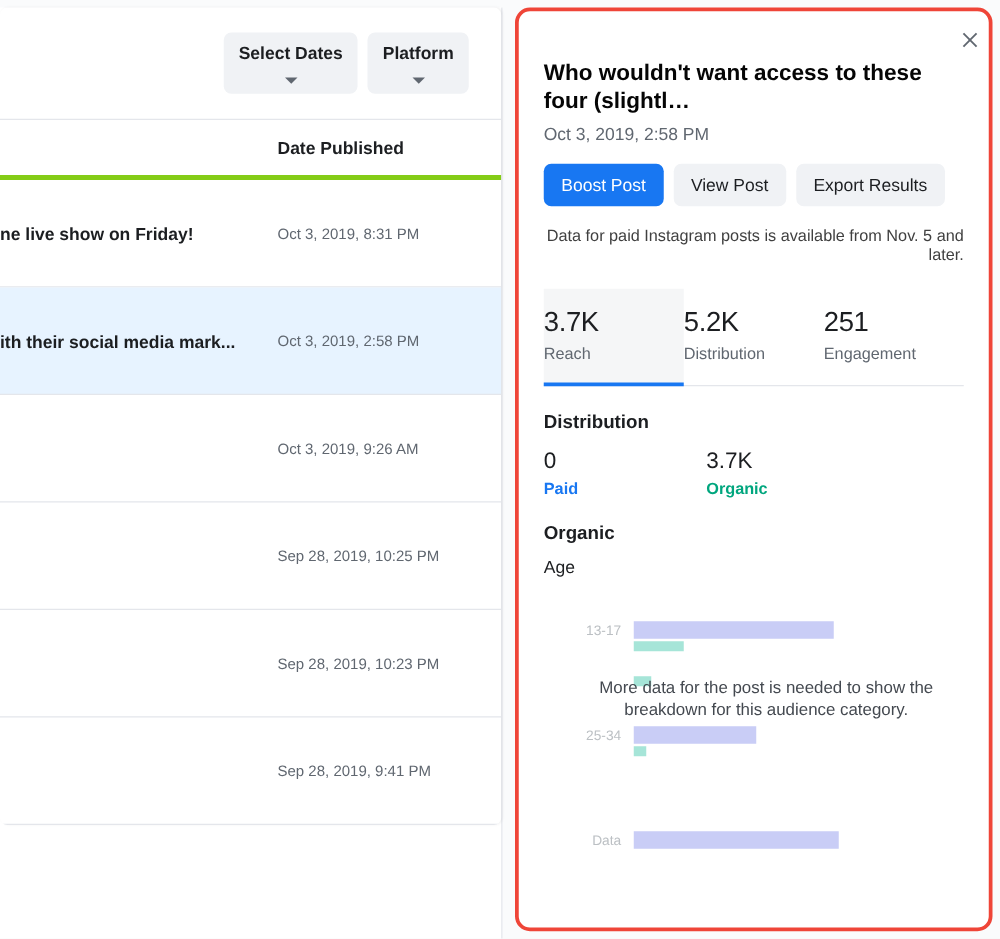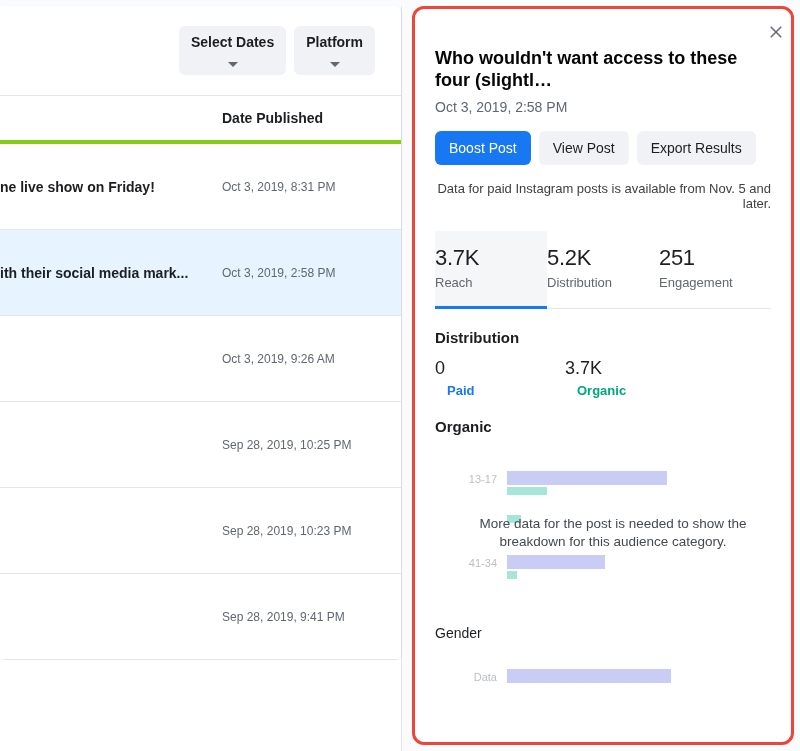--- a/index.html
+++ b/index.html
@@ -36,21 +36,21 @@
   .metric-tab { flex:1; padding:14px 0 18px 0; cursor:pointer; position:relative;}
   .metric-tab.active { background:#f5f6f7; }
   .metric-tab.active::after { content:""; position:absolute; left:0; right:0; bottom:-1px; height:3px; background:#1877f2; width:112px;}
   .metric-value { font-size:22px; font-weight:400; color:#1c1e21; letter-spacing:-0.3px;}
   .metric-label { font-size:13px; color:#606770; margin-top:4px;}
 
   .section-h { font-size:15px; font-weight:700; margin-top:20px; }
   .dist-row { display:flex; margin-top:12px; }
   .dist-col { width:130px; }
   .dist-val { font-size:18px; font-weight:400; }
-  .dist-lab { font-size:13px; font-weight:700; margin-top:4px;margin-left:12px;}
+  .dist-lab { font-size:13px; font-weight:700; margin-top:4px;}
   .dist-lab.paid { color:#1877f2; }
   .dist-lab.org { color:#00a67e; }
 
   .aud-sub { font-size:14px; color:#1c1e21; margin-top:10px; }
 
   .age-chart { position:relative; margin-top:36px; height:140px; }
   .age-row { display:flex; align-items:flex-start; height:42px; }
   .age-lab { width:72px; text-align:right; padding-right:10px; font-size:11px; color:#bcc0c4; padding-top:2px;}
   .bars { flex:1; }
   .bar1 { height:14px; background:#c9cdf6; }
@@ -148,48 +148,48 @@
           <div class="dist-val">0</div>
           <div class="dist-lab paid">Paid</div>
         </div>
         <div class="dist-col">
           <div class="dist-val">3.7K</div>
           <div class="dist-lab org">Organic</div>
         </div>
       </div>
 
       <div class="section-h">Organic</div>
+      <div class="aud-sub">Age</div>
 
       <div class="age-chart">
         <div id="age-rows">
             <div class="age-row">
               <div class="age-lab">13-17</div>
               <div class="bars">
                 <div class="bar1" style="width:160px"></div>
                 <div class="bar2" style="width:40px"></div>
               </div>
             </div>
             <div class="age-row">
               <div class="age-lab"></div>
               <div class="bars">
                 <div class="bar2" style="width:14px"></div>
               </div>
             </div>
             <div class="age-row">
-              <div class="age-lab">41-34</div>
+              <div class="age-lab">25-34</div>
               <div class="bars">
                 <div class="bar1" style="width:98px"></div>
                 <div class="bar2" style="width:10px"></div>
               </div>
             </div>
           </div>
         <div class="overlay-msg">More data for the post is needed to show the breakdown for this audience category.</div>
       </div>
 
-      <div class="gender-h">Gender</div>
       <div class="gender-chart" id="gender-rows">
           <div class="gender-row">
             <div class="gender-lab">Data</div>
             <div class="bars">
               <div class="bar1" style="width:164px"></div>
             </div>
           </div>
         </div>
     </div>
   </div>

